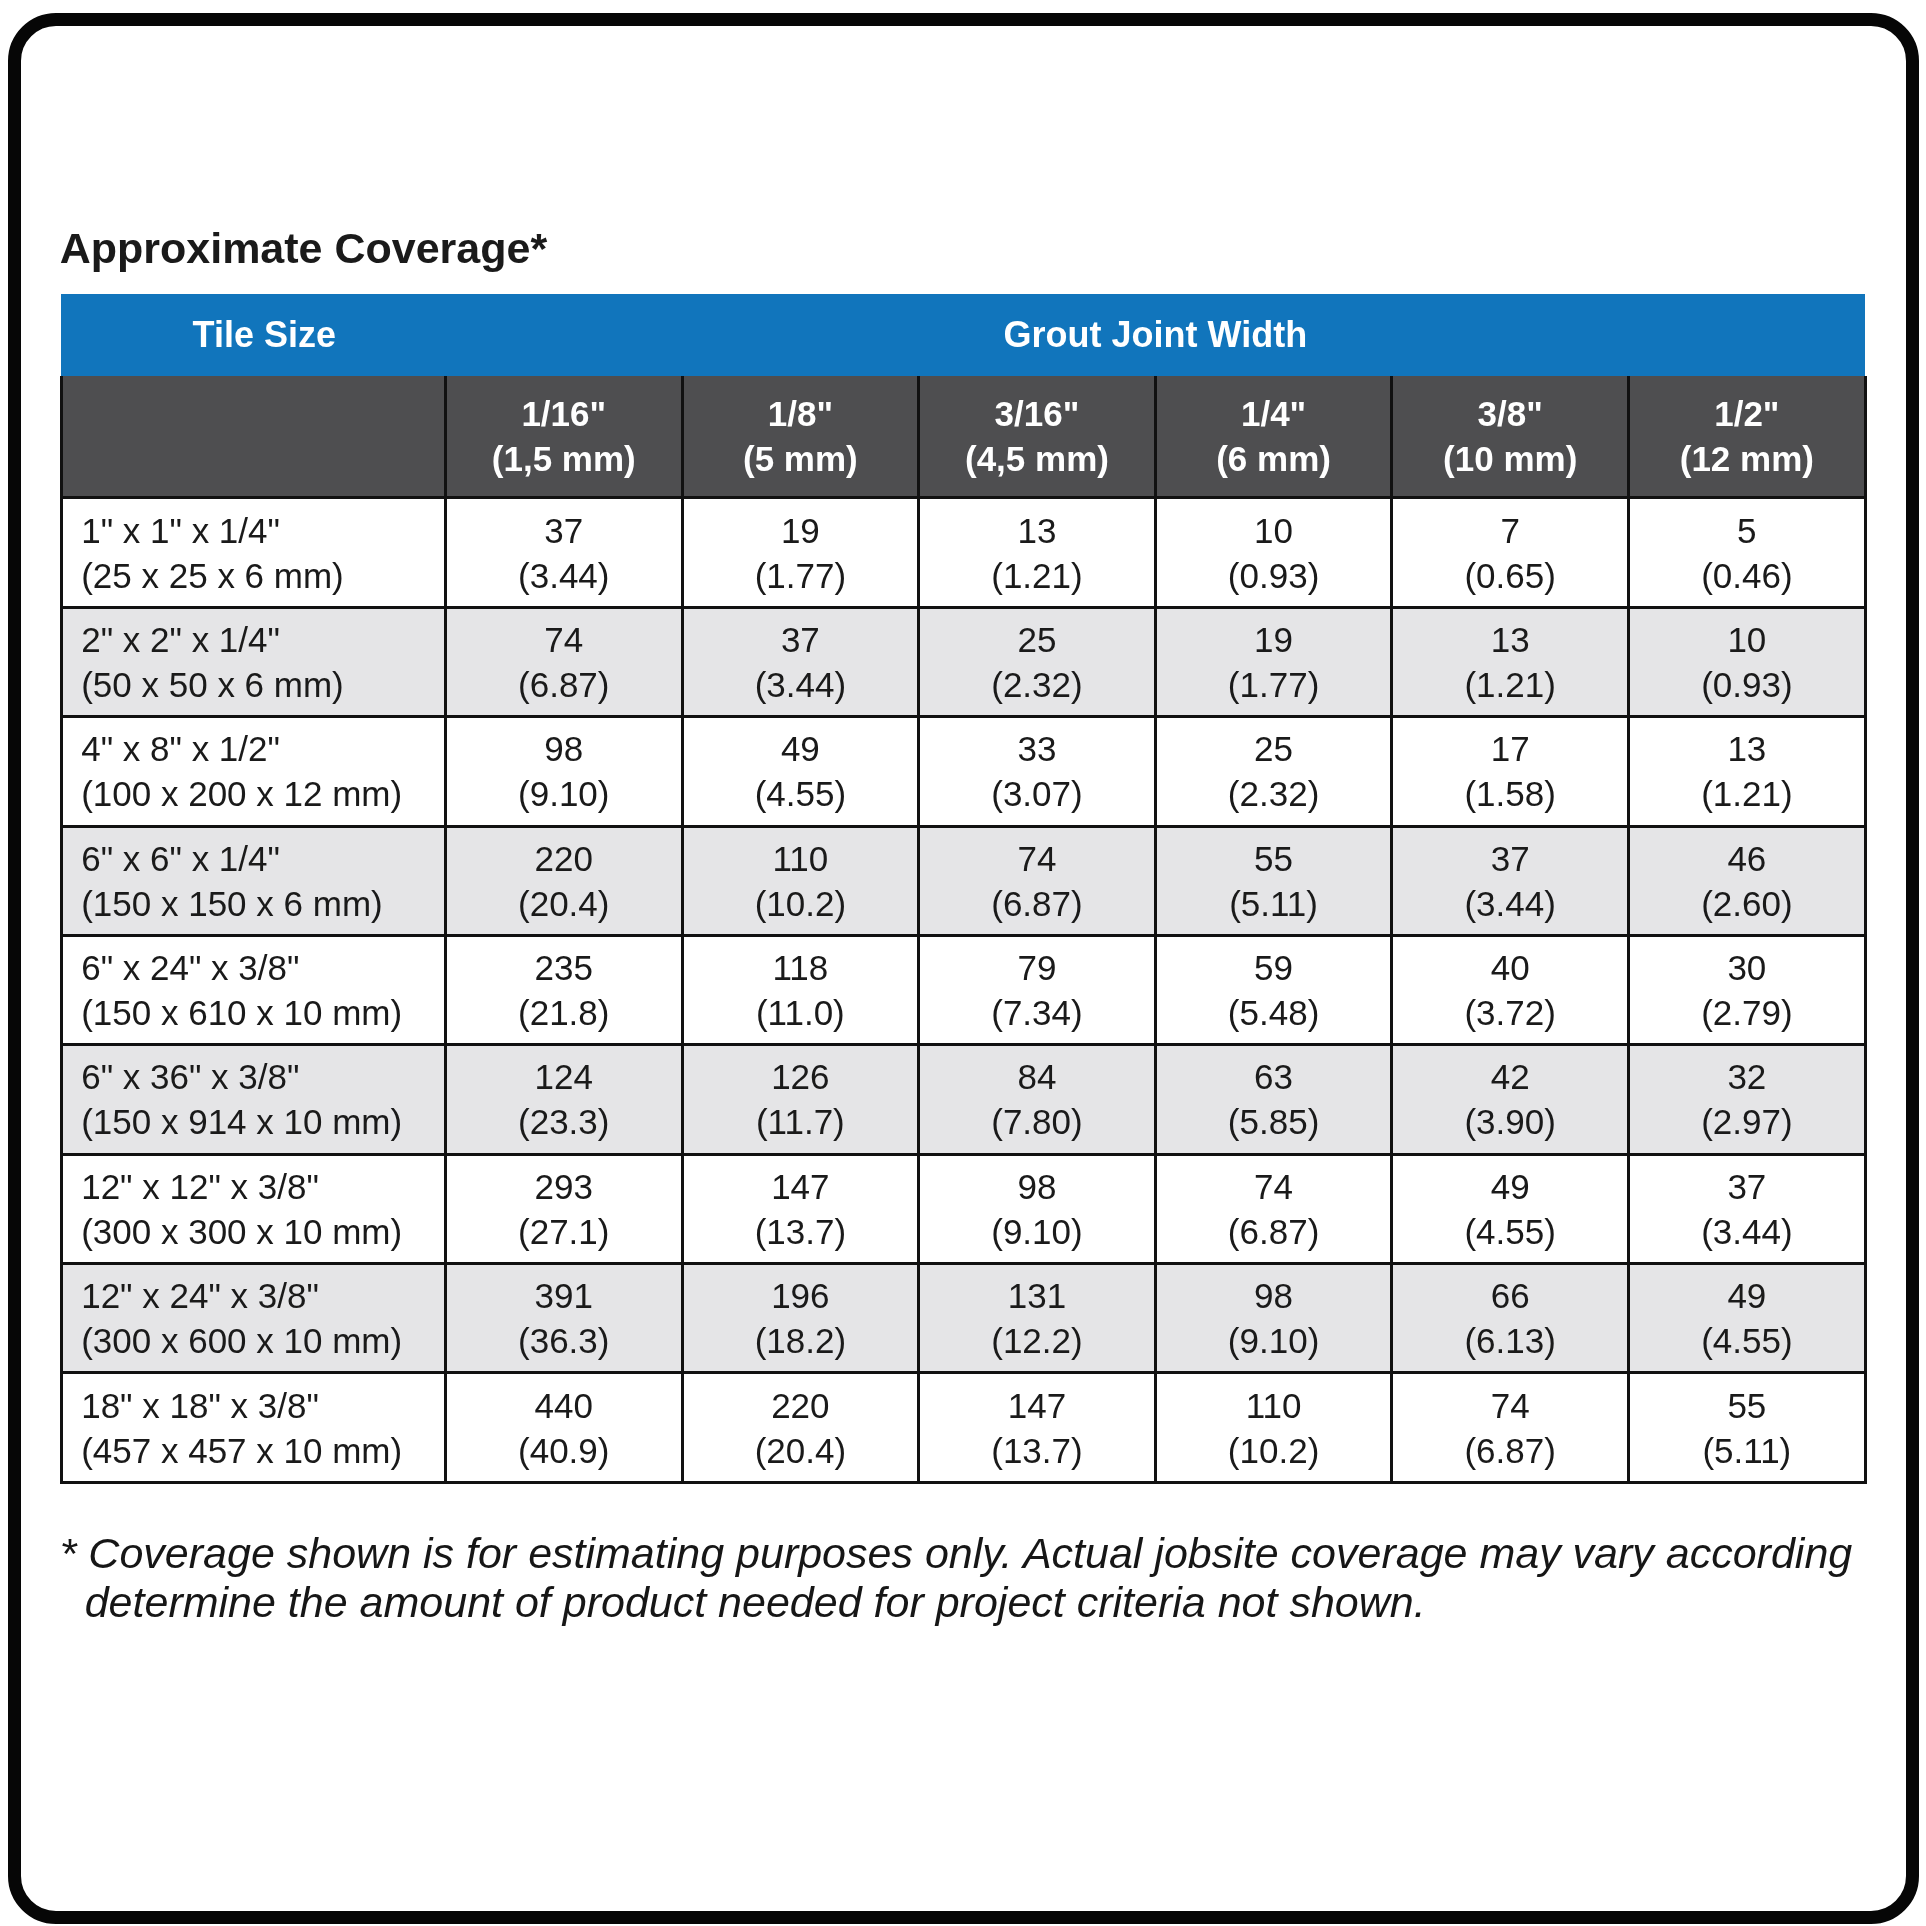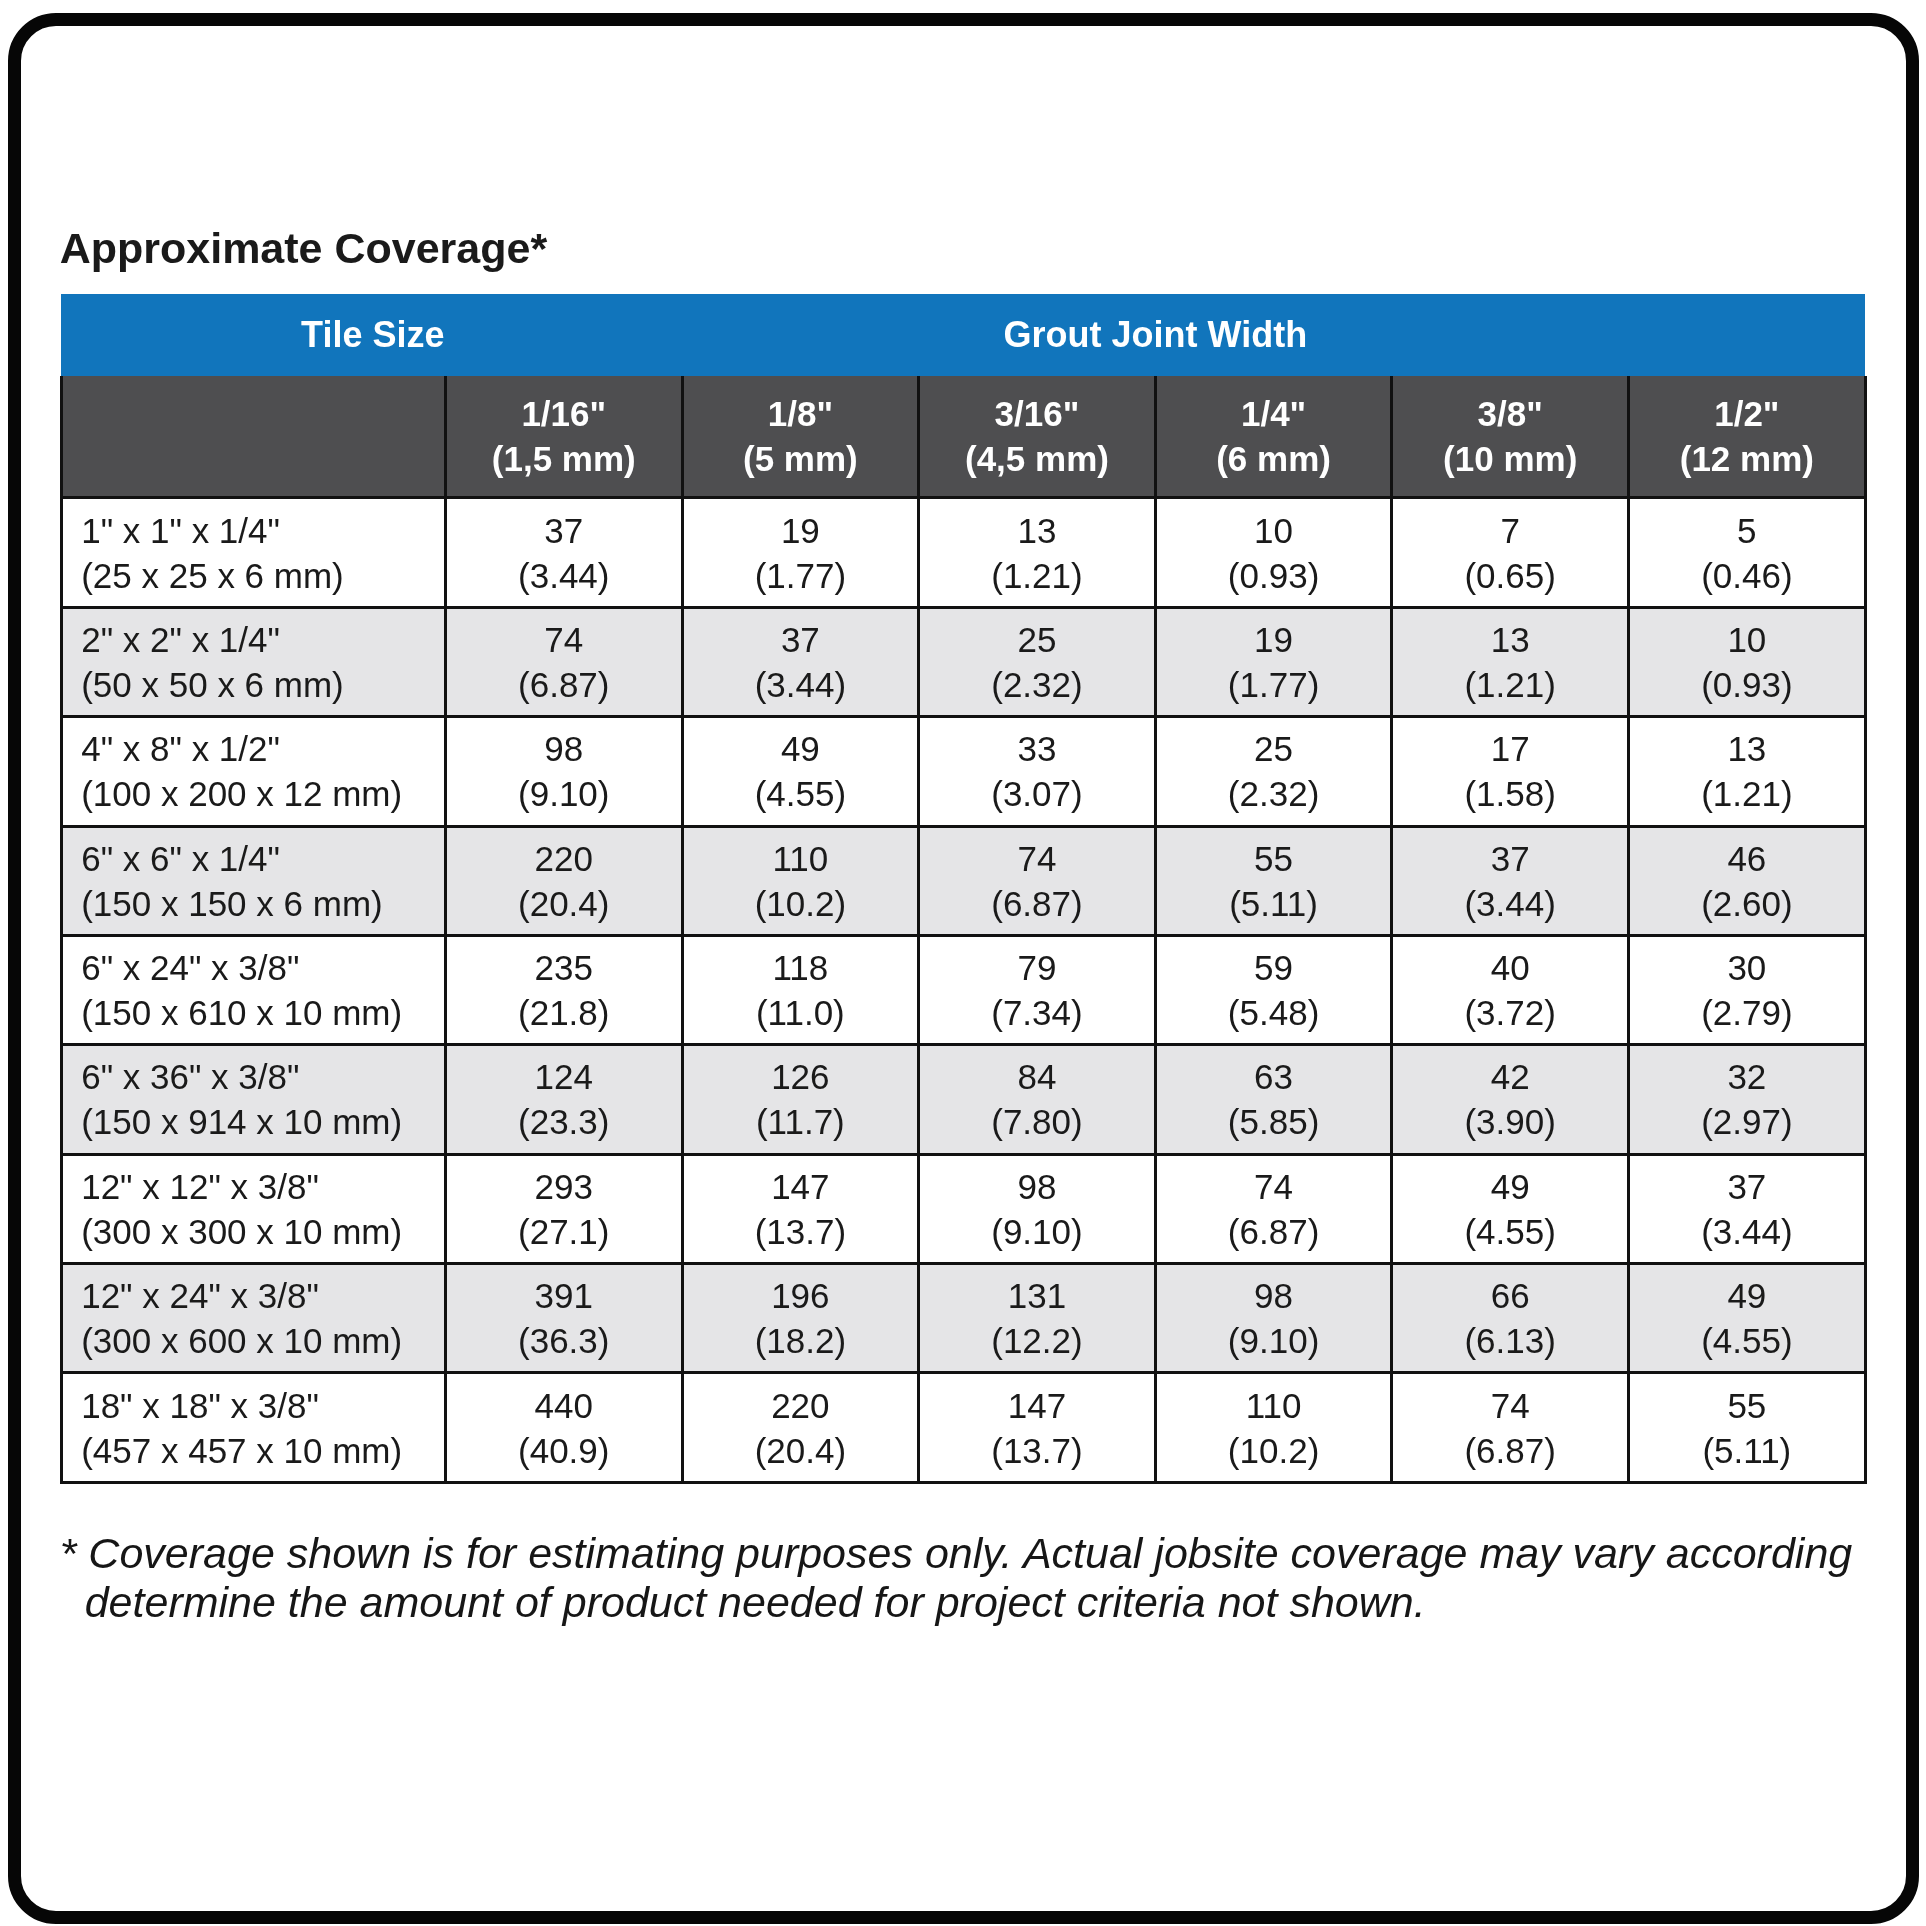--- a/index.html
+++ b/index.html
@@ -19,21 +19,21 @@
   table.coverage{
     width:100%;border-collapse:collapse;table-layout:fixed;margin-top:20px;
   }
   col.c-tile{width:21.3%;}
   col.c-g{width:13.1166%;}
   thead th{vertical-align:middle;}
   tr.bar th{
     background:var(--header-blue,#1175bc);color:#ffffff;
     font-size:36px;font-weight:700;height:80px;border:none;
   }
-  tr.bar th.tile-head{text-align:right;padding-left:23px;}
+  tr.bar th.tile-head{text-align:center;padding-left:23px;}
   tr.bar th.joint-head{}
   tr.cols th{
     background:var(--subheader-gray,#4e4e50);color:#ffffff;
     font-size:35px;font-weight:700;line-height:45px;height:108px;
     border:3.1px solid #111;border-top:none;text-align:center;padding:6.2px 0;
   }
   tbody th,tbody td{
     border:3.1px solid #111;background:#ffffff;
     font-size:35px;font-weight:400;line-height:45px;
     padding:7.7px 0;height:91px;vertical-align:middle;text-align:center;

